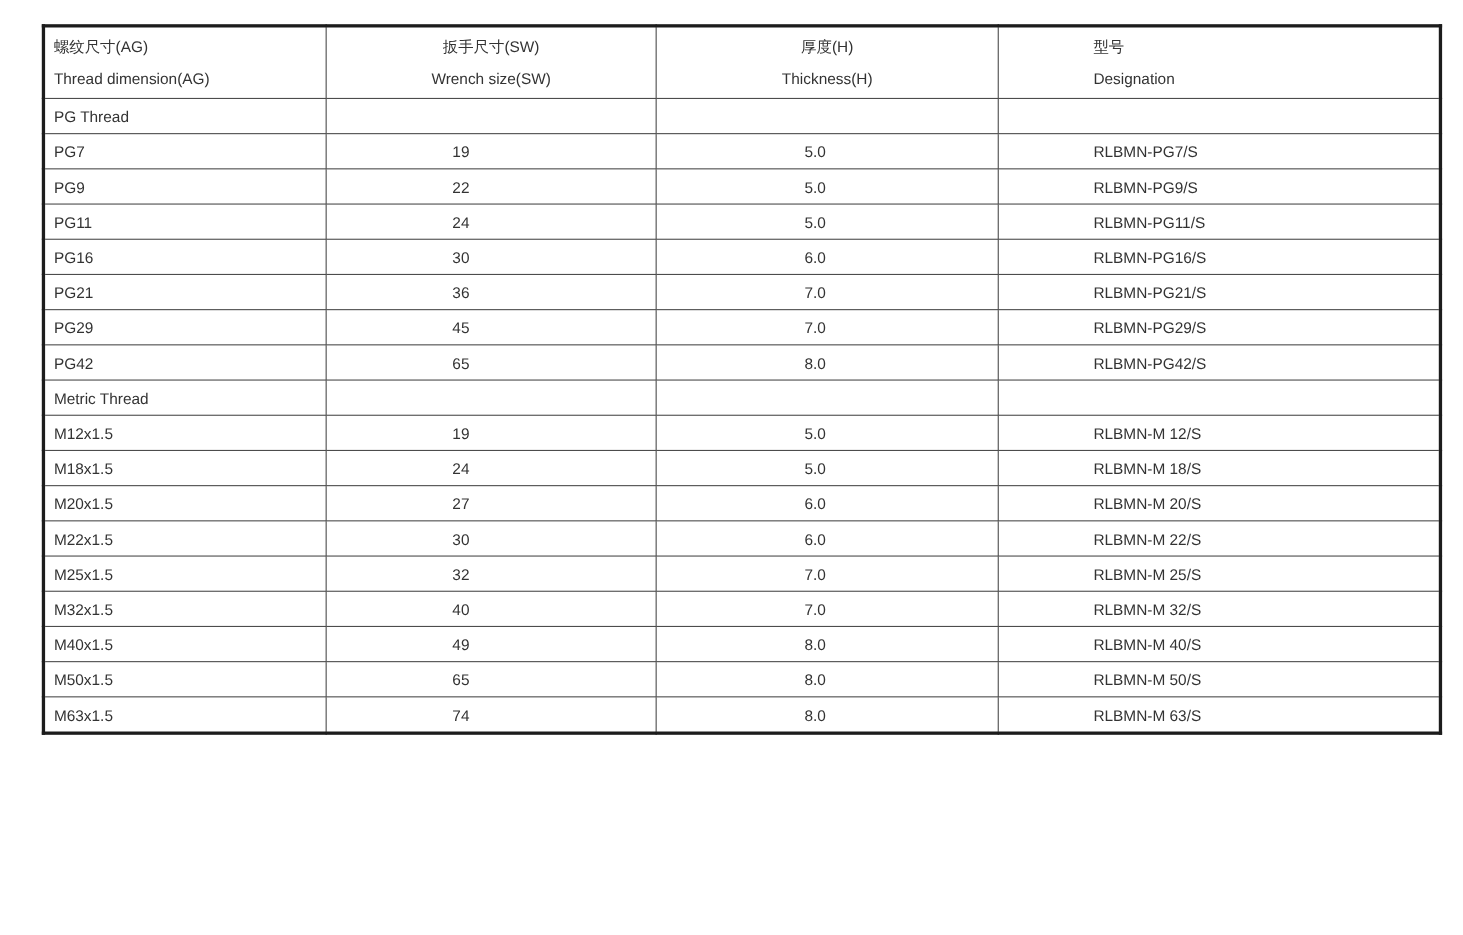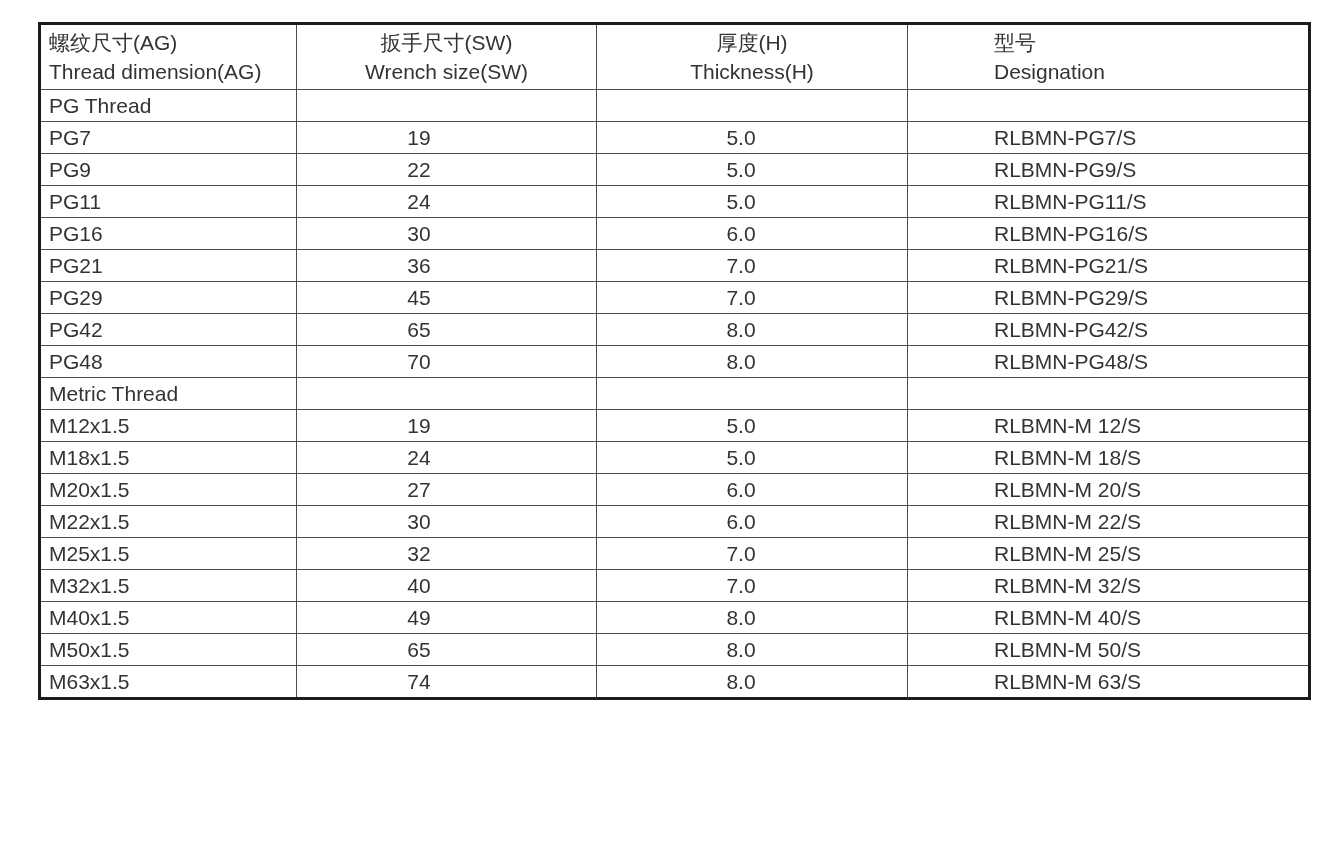--- a/index.html
+++ b/index.html
@@ -16,21 +16,21 @@
   }
   table.spec {
     position: absolute;
     left: 38px;
     top: 22px;
     width: 1270px;
     border-collapse: collapse;
     table-layout: fixed;
     border: 3px solid #1c1c1c;
     color: #333333;
-    font-size: 21px;
+    font-size: 14px;
   }
   table.spec th, table.spec td {
     border: 1px solid #4c4c4c;
     font-weight: normal;
     overflow: hidden;
     white-space: nowrap;
   }
   thead th {
     height: 64px;
     vertical-align: middle;
@@ -124,26 +124,20 @@
           <td class="c3">7.0</td>
           <td class="c4">RLBMN-PG29/S</td>
         </tr>
         <tr>
           <td class="c1">PG42</td>
           <td class="c2">65</td>
           <td class="c3">8.0</td>
           <td class="c4">RLBMN-PG42/S</td>
         </tr>
         <tr>
-          <td class="c1">PG48</td>
-          <td class="c2">70</td>
-          <td class="c3">8.0</td>
-          <td class="c4">RLBMN-PG48/S</td>
-        </tr>
-        <tr>
           <td class="c1">Metric Thread</td>
           <td class="c2"></td>
           <td class="c3"></td>
           <td class="c4"></td>
         </tr>
         <tr>
           <td class="c1">M12x1.5</td>
           <td class="c2">19</td>
           <td class="c3">5.0</td>
           <td class="c4">RLBMN-M 12/S</td>

